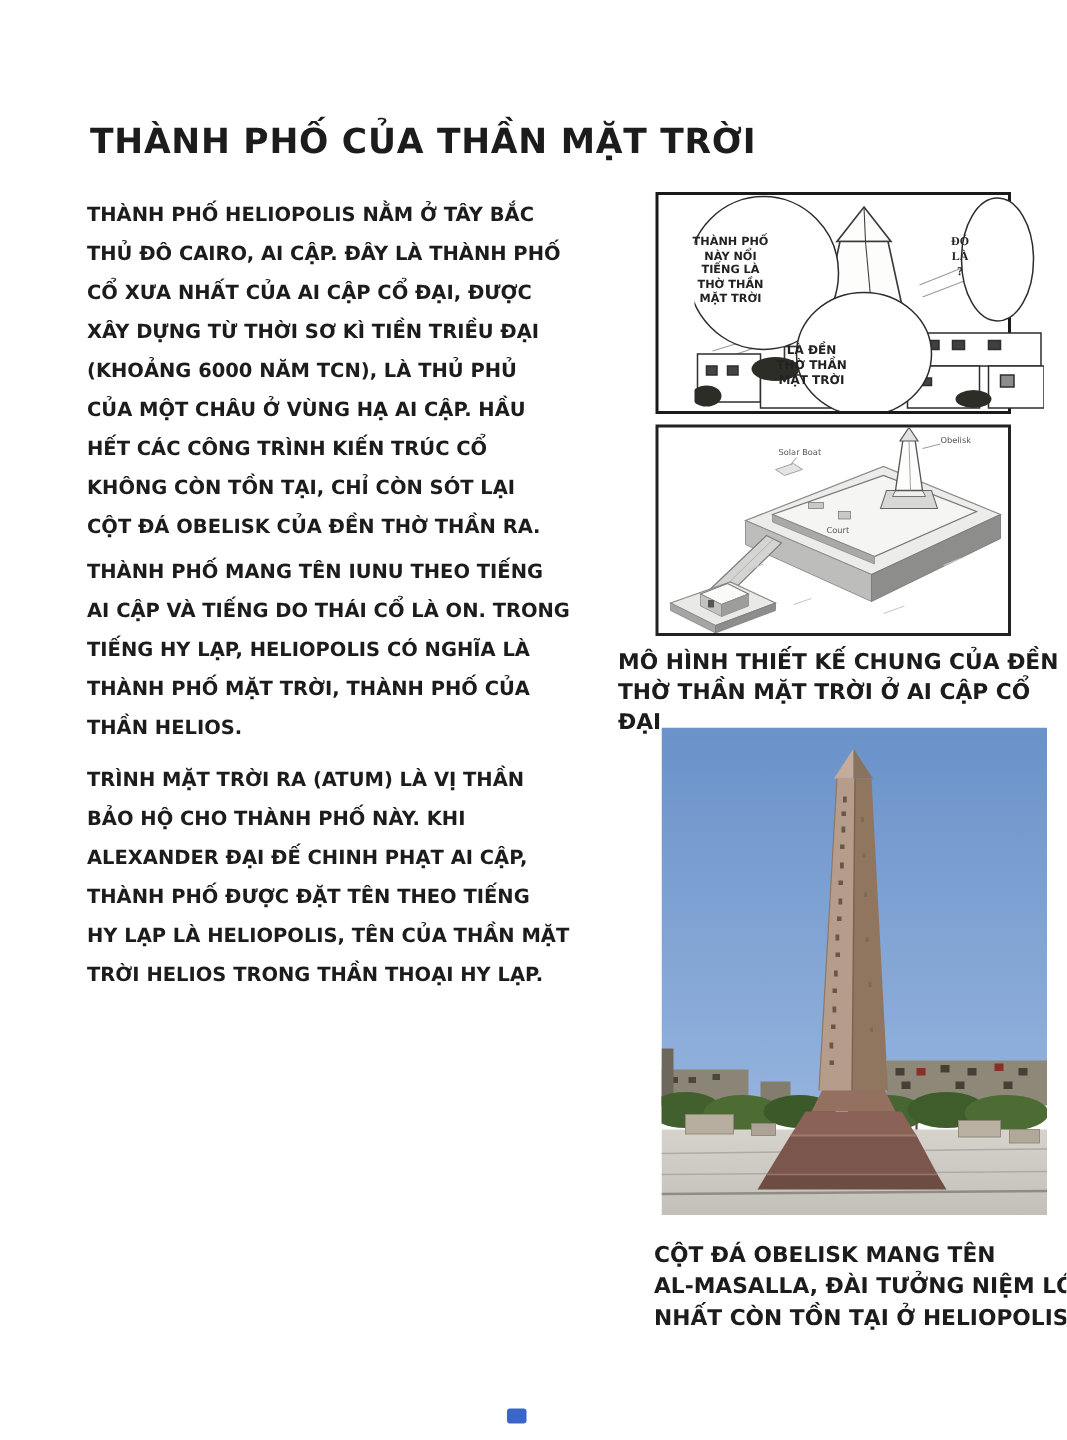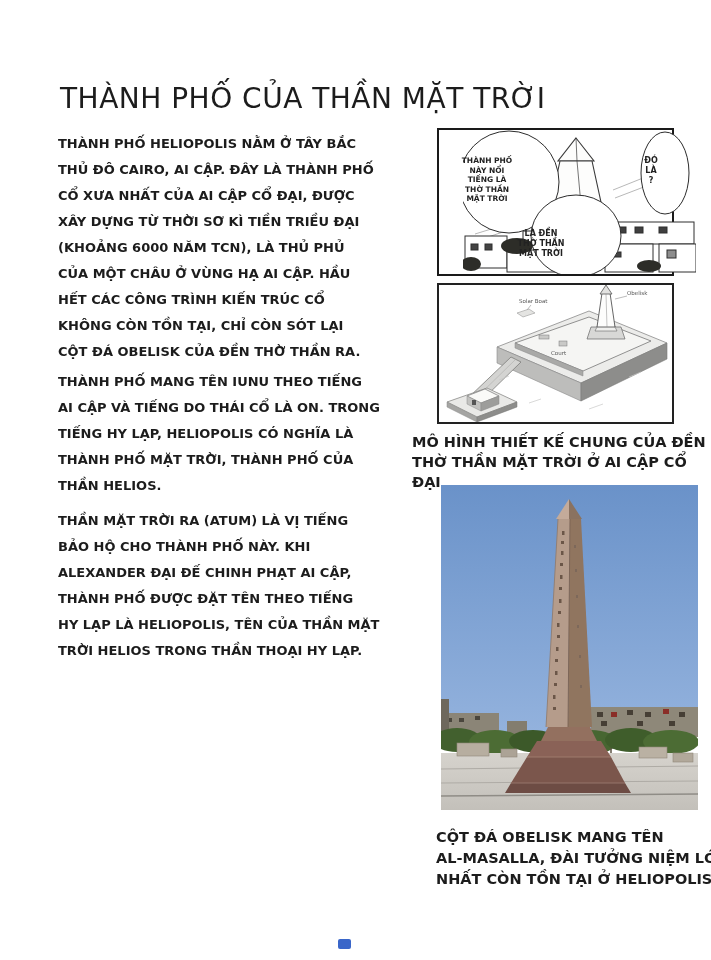--- a/index.html
+++ b/index.html
@@ -1,35 +1,35 @@
 <!DOCTYPE html>
 <html><head>
 <meta charset="utf-8">
 <style>
   html,body{margin:0;padding:0;background:#ffffff;}
   .page{position:relative;width:711px;height:960px;background:#ffffff;overflow:hidden;
         font-family:"DejaVu Sans",sans-serif;color:#1c1c1c;}
-  .title{position:absolute;left:60px;top:82px;font-size:28px;font-weight:normal;
+  .title{position:absolute;left:60px;top:82px;font-size:23px;font-weight:bold;
          letter-spacing:0.5px;white-space:pre;}
   .para{position:absolute;left:58px;width:400px;font-size:13px;font-weight:bold;
         line-height:26px;white-space:pre;letter-spacing:0px;}
   .p1{top:131px;} .p2{top:369px;} .p3{top:508px;} .p4{top:675px;}
   .caption{position:absolute;font-weight:bold;white-space:pre-line;}
   .cap1{left:412px;top:432px;width:300px;font-size:14.5px;line-height:20px;}
   .cap2{left:412px;top:827px;width:300px;font-size:14.5px;line-height:21px;margin-left:24px;}
   .comic{position:absolute;left:437px;top:128px;width:237px;height:148px;
          border:2px solid #1a1a1a;background:#fff;box-sizing:border-box;padding-left:24px;}
   .model{position:absolute;left:437px;top:283px;width:237px;height:141px;
          border:2px solid #222;background:#fff;box-sizing:border-box;}
   .photo{position:absolute;left:441px;top:485px;width:257px;height:325px;}
   .bubble-text{position:absolute;text-align:center;font-weight:bold;
                font-size:7.5px;line-height:9.5px;white-space:pre-line;color:#222;}
   .bt-left{left:2px;top:26px;width:92px;}
   .bt-mid{left:56px;top:88px;width:92px;font-size:8px;line-height:10px;margin-top:11px;}
-  .bt-right{left:190px;top:26px;width:44px;font-size:8px;line-height:10px;}
+  .bt-right{left:179px;top:26px;width:44px;font-size:8px;line-height:10px;font-family:Liberation Serif, serif;}
   .page-mark{position:absolute;left:338px;top:939px;width:13px;height:10px;
              background:#3a66c9;border-radius:2px;}
   svg{display:block;}
 </style>
 </head>
 <body>
 
 <div class="page">
 
   <div class="title">THÀNH PHỐ CỦA THẦN MẶT TRỜI</div>
@@ -41,21 +41,21 @@
 (KHOẢNG 6000 NĂM TCN), LÀ THỦ PHỦ
 CỦA MỘT CHÂU Ở VÙNG HẠ AI CẬP. HẦU
 HẾT CÁC CÔNG TRÌNH KIẾN TRÚC CỔ
 KHÔNG CÒN TỒN TẠI, CHỈ CÒN SÓT LẠI
 CỘT ĐÁ OBELISK CỦA ĐỀN THỜ THẦN RA.</div>
   <div class="para p2">THÀNH PHỐ MANG TÊN IUNU THEO TIẾNG
 AI CẬP VÀ TIẾNG DO THÁI CỔ LÀ ON. TRONG
 TIẾNG HY LẠP, HELIOPOLIS CÓ NGHĨA LÀ
 THÀNH PHỐ MẶT TRỜI, THÀNH PHỐ CỦA
 THẦN HELIOS.</div>
-  <div class="para p3">THẦN MẶT TRỜI RA (ATUM) LÀ VỊ TIẾNG
+  <div class="para p3">TRÌNH MẶT TRỜI RA (ATUM) LÀ VỊ THẦN
 BẢO HỘ CHO THÀNH PHỐ NÀY. KHI
 ALEXANDER ĐẠI ĐẾ CHINH PHẠT AI CẬP,
 THÀNH PHỐ ĐƯỢC ĐẶT TÊN THEO TIẾNG
 HY LẠP LÀ HELIOPOLIS, TÊN CỦA THẦN MẶT
 TRỜI HELIOS TRONG THẦN THOẠI HY LẠP.</div>
 
   <div class="comic">
     <svg width="233" height="144" viewBox="0 0 233 144">
 
       <g stroke="#9a9a9a" stroke-width="0.7">

